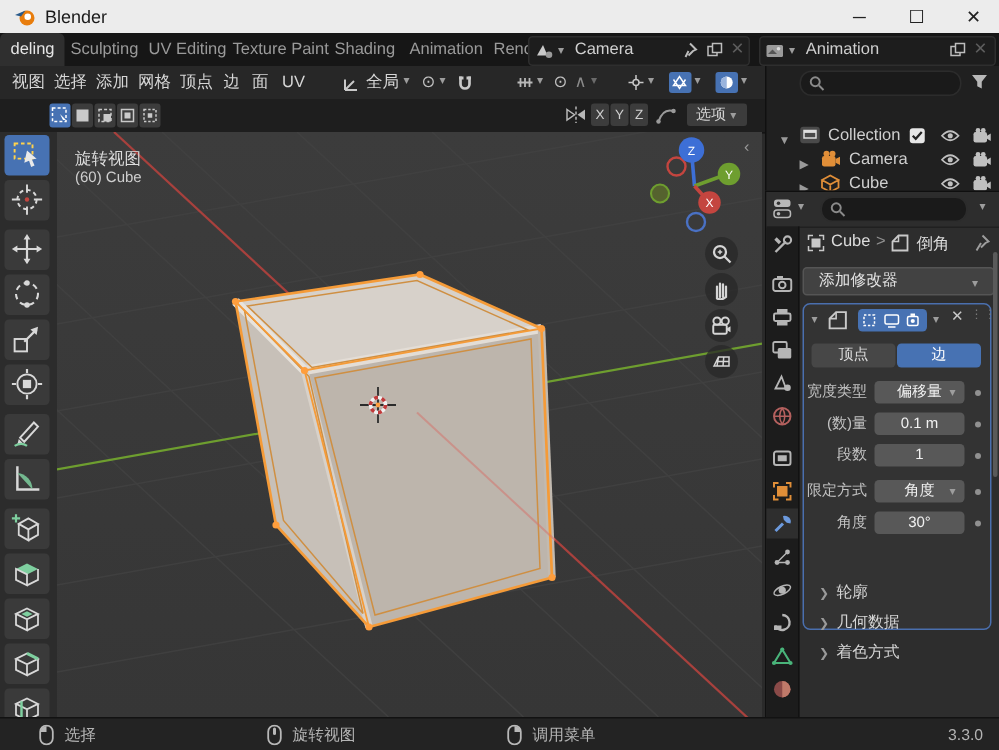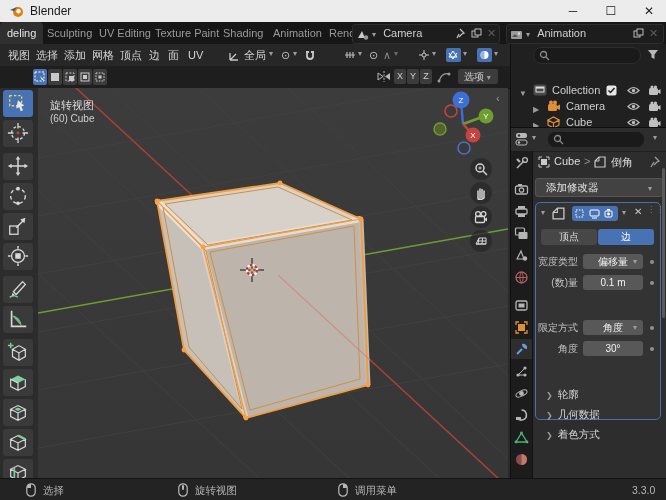--- a/index.html
+++ b/index.html
@@ -661,20 +661,25 @@
       <div class="frow" style="top:50px">
         <div class="flabel">宽度类型</div>
         <div class="fwidget"><span>偏移量</span><span class="abs dd" style="left:50px;top:0">▾</span></div>
         <div class="fdot"></div>
       </div>
       <div class="frow" style="top:71px">
         <div class="flabel">(数)量</div>
         <div class="fwidget">0.1 m</div>
         <div class="fdot"></div>
       </div>
+      <div class="frow" style="top:92px">
+        <div class="flabel">段数</div>
+        <div class="fwidget">1</div>
+        <div class="fdot"></div>
+      </div>
       <div class="frow" style="top:116px">
         <div class="flabel">限定方式</div>
         <div class="fwidget"><span>角度</span><span class="abs dd" style="left:50px;top:0">▾</span></div>
         <div class="fdot"></div>
       </div>
       <div class="frow" style="top:137px">
         <div class="flabel">角度</div>
         <div class="fwidget">30°</div>
         <div class="fdot"></div>
       </div>

